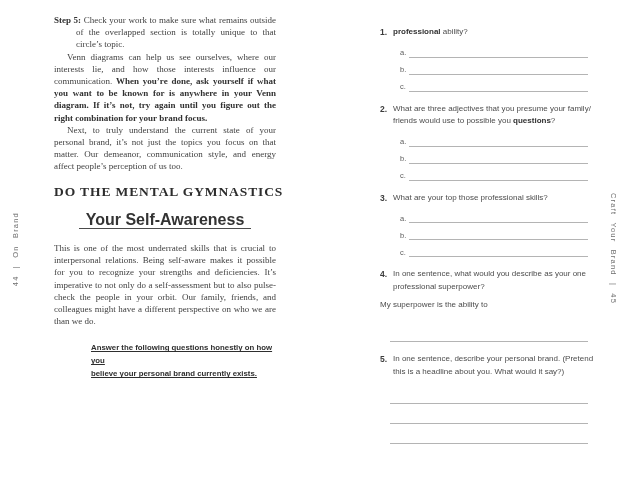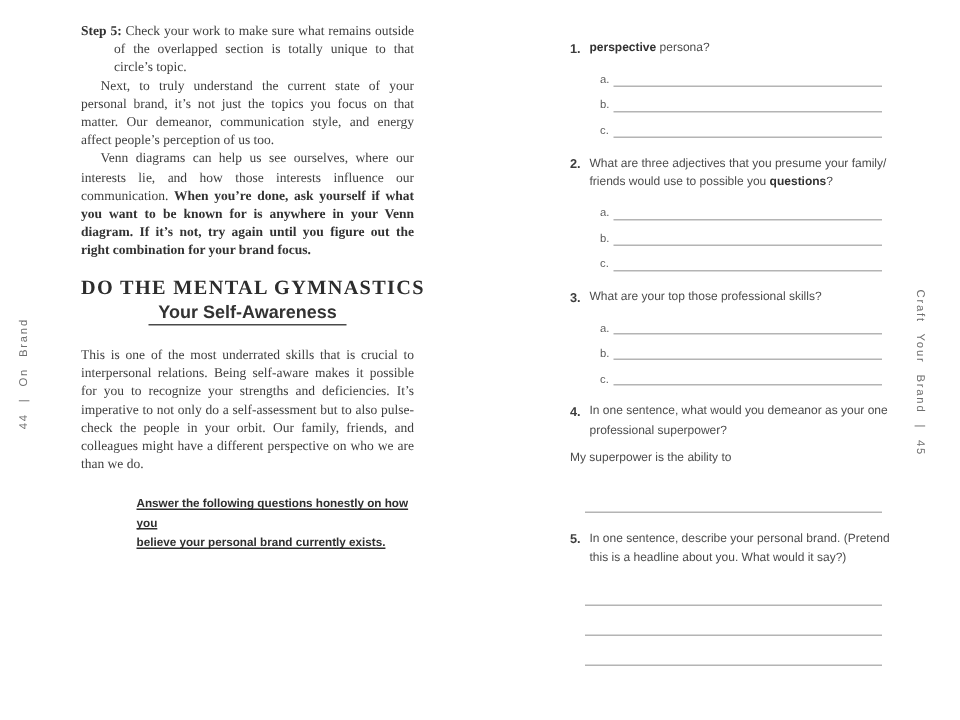--- a/index.html
+++ b/index.html
@@ -14,25 +14,25 @@
 
   
   .page-left{position:absolute;left:54px;top:14px;width:222px;
              font-size:9px;line-height:12.2px;}
   .page-left p{margin:0;}
   .step{padding-left:22px;text-indent:-22px;text-align:justify;margin-bottom:12px;}
   b{font-weight:bold;color:#323232;}
   .body{text-align:justify;}
   .indent{text-indent:13px;}
   .heading{font-family:"Liberation Serif",serif;font-weight:700;font-size:13.5px;
-           letter-spacing:0.9px;text-align:left;color:#2d2d2d;margin:13px 0 4px 0;
+           letter-spacing:0.9px;text-align:left;color:#2d2d2d;margin:13px 0 16px 0;
            white-space:nowrap;}
   .subhead-wrap{text-align:center;margin-top:3px;}
   .subheading{display:inline-block;font-family:"Liberation Sans",sans-serif;font-weight:700;
-              font-size:12px;color:#333;border-bottom:1.5px solid #4a4a4a;
+              font-size:16px;color:#333;border-bottom:1.5px solid #4a4a4a;
               padding:0 7px 2px 7px;margin:0;}
   .para3{margin-top:13px !important;}
   .callout{font-family:"Liberation Sans",sans-serif;font-weight:700;font-size:7.8px;
            line-height:13px;color:#2e2e2e;margin-top:14px !important;padding-left:37px;
            white-space:pre-line;text-decoration:underline;}
 
   
   .page-right{position:absolute;left:380px;top:26px;width:208px;
               font-family:"Liberation Sans",sans-serif;color:#4c4c4c;}
   .question{margin-bottom:11px;}
@@ -51,42 +51,42 @@
 </head>
 <body>
 
 <div class="spine spine-left">44  |  On Brand</div>
 <div class="spine spine-right">Craft Your Brand  |  45</div>
 
 <div class="page-left">
 
   <p class="step"><b>Step 5:</b><span> Check your work to make sure what remains outside of the overlapped section is totally unique to that circle’s topic.</span></p>
 
+  <p class="body indent"><span>Venn diagrams can help us see ourselves, where our interests lie, and how those interests influence our communication. </span><b>When you’re done, ask yourself if what you want to be known for is anywhere in your Venn diagram. If it’s not, try again until you figure out the right combination for your brand focus.</b></p>
+
   <p class="body indent">Next, to truly understand the current state of your personal brand, it’s not just the topics you focus on that matter. Our demeanor, communication style, and energy affect people’s perception of us too.</p>
-
-  <p class="body indent"><span>Venn diagrams can help us see ourselves, where our interests lie, and how those interests influence our communication. </span><b>When you’re done, ask yourself if what you want to be known for is anywhere in your Venn diagram. If it’s not, try again until you figure out the right combination for your brand focus.</b></p>
 
   <h2 class="heading">DO THE MENTAL GYMNASTICS</h2>
 
   <div class="subhead-wrap">
     <h3 class="subheading">Your Self-Awareness</h3>
   </div>
 
   <p class="body para3">This is one of the most underrated skills that is crucial to interpersonal relations. Being self-aware makes it possible for you to recognize your strengths and deficiencies. It’s imperative to not only do a self-assessment but to also pulse-check the people in your orbit. Our family, friends, and colleagues might have a different perspective on who we are than we do.</p>
 
   <p class="callout">Answer the following questions honestly on how you
 believe your personal brand currently exists.</p>
 </div>
 
 <div class="page-right">
 
   <div class="question">
     <div class="q-row">
       <span class="q-num">1.</span>
-      <div class="q-text"><b>perspective</b><span> persona?</span></div>
+      <div class="q-text"><b>professional</b><span> ability?</span></div>
     </div>
     <div class="blanks">
       <div class="blank-row">
         <span class="blank-label">a.</span>
         <span class="blank-line"></span>
       </div>
       <div class="blank-row">
         <span class="blank-label">b.</span>
         <span class="blank-line"></span>
       </div>
@@ -136,21 +136,21 @@
       <div class="blank-row">
         <span class="blank-label">c.</span>
         <span class="blank-line"></span>
       </div>
     </div>
   </div>
 
   <div class="question">
     <div class="q-row">
       <span class="q-num">4.</span>
-      <div class="q-text">In one sentence, what would you demeanor as your one
+      <div class="q-text">In one sentence, what would you describe as your one
 professional superpower?</div>
     </div>
     <p class="lead-in">My superpower is the ability to</p>
     <div class="plain-line"></div>
   </div>
 
   <div class="question">
     <div class="q-row">
       <span class="q-num">5.</span>
       <div class="q-text">In one sentence, describe your personal brand. (Pretend

